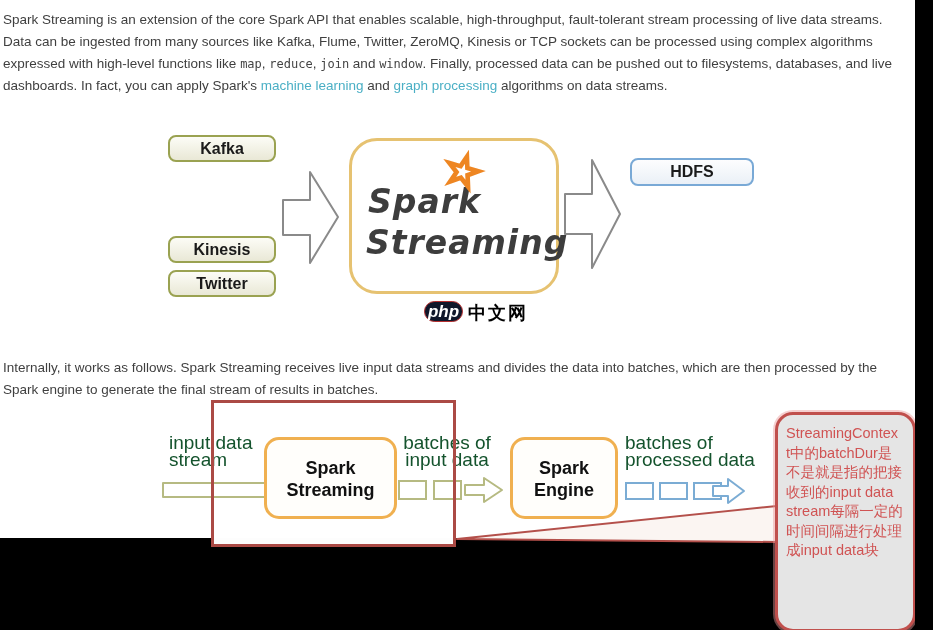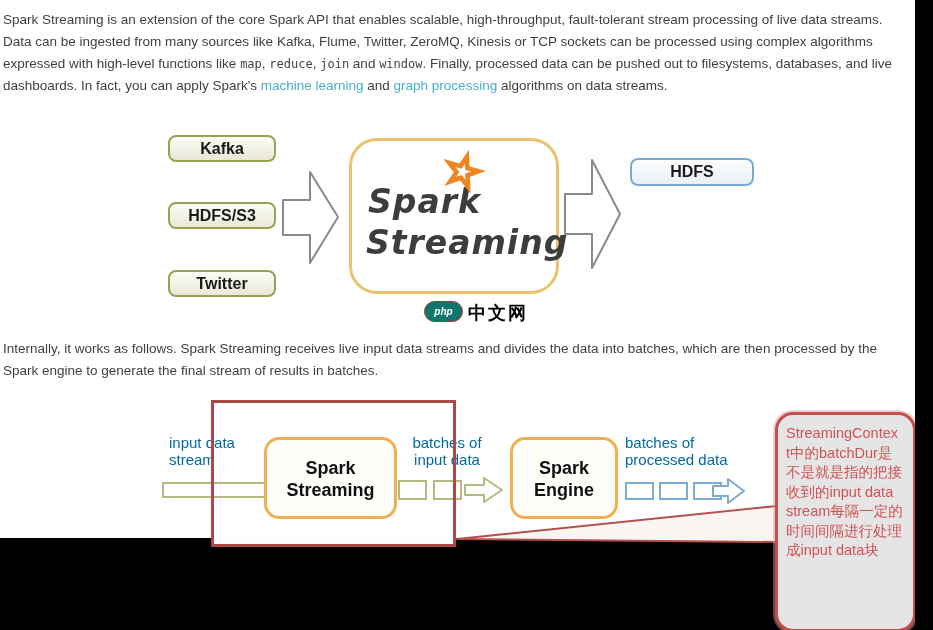--- a/index.html
+++ b/index.html
@@ -4,21 +4,21 @@
 <style>
   * { margin:0; padding:0; box-sizing:border-box; }
   html,body { width:933px; height:630px; background:#fff; overflow:hidden;
               font-family:"Liberation Sans", sans-serif; }
   .page { position:relative; width:933px; height:630px; background:#fff; }
 
   
   .para { position:absolute; left:3px; width:907px; font-size:13.5px;
           line-height:22px; color:#3f3f3f;margin-top:8px; }
   .para-1 { top:1px; }
-  .para-2 { top:330px; }
+  .para-2 { top:349px; }
   .seg-code { font-family:"DejaVu Sans Mono", monospace; font-size:12px; color:#444; }
   .seg-link { color:#4aafc5; text-decoration:none; cursor:pointer; }
 
   
   .src-box { position:absolute; left:168px; width:108px; height:27px;
              border:2px solid #9aa251; border-radius:8px;
              background:linear-gradient(#fcfcf6,#e9e8d6);
              font-weight:bold; font-size:16px; color:#1a1a1a;
              text-align:center; line-height:23px; }
   .out-box { position:absolute; left:630px; width:124px; height:28px;
@@ -30,28 +30,28 @@
              border:3px solid #e6c271; border-radius:28px; background:#fff; }
   .logo-word { position:absolute; font-family:"DejaVu Sans", sans-serif;
                font-weight:bold; font-size:33px; color:#3d3d3d; letter-spacing:1px; }
   .logo-spark { left:368px; top:182px; font-style:italic; }
   .logo-streaming { left:366px; top:223px; font-style:italic; }
   .logo-star { position:absolute; left:443px; top:149px; font-size:44px; line-height:44px;
                color:#ee8622; font-weight:bold; transform:rotate(16deg);
                -webkit-text-stroke:2px #ee8622; }
   .arrow-svg { position:absolute; }
   .php-badge { position:absolute; left:424px; top:301px; width:39px; height:21px;
-               background:#0f766e; border:1px solid #b52f2f; border-radius:11px;
-               color:#fff; font-weight:bold; font-style:italic; font-size:10px;
+               background:#0f172a; border:1px solid #b52f2f; border-radius:11px;
+               color:#fff; font-weight:bold; font-style:italic; font-size:17px;
                text-align:center; line-height:19px; }
   .php-label { position:absolute; left:468px; top:301px; font-weight:bold;
                font-size:18px; color:#000000; letter-spacing:2px; }
 
   
-  .d2-label { position:absolute; font-size:15px; line-height:17px; color:#0369a1;
+  .d2-label { position:absolute; font-size:19px; line-height:17px; color:#14532d;
               white-space:pre-line; }
   .lbl-input   { left:169px; top:434px; text-align:left; }
   .lbl-batch-in{ left:400px; top:434px; width:94px; text-align:center; }
   .lbl-batch-out{ left:625px; top:434px; text-align:left; }
   .d2-box { position:absolute; top:437px; height:82px; background:#fffefb;
             border:3px solid #f0b050; border-radius:15px;
             font-weight:bold; font-size:18px; line-height:22px; color:#111;
             text-align:center; white-space:pre-line; padding-top:17px; }
   .box-ss { left:264px; width:133px; }
   .box-se { left:510px; width:108px; }
@@ -76,21 +76,21 @@
                  background:#000; z-index:6; }
 </style>
 </head>
 <body>
 
 <div class="page">
 
   <p class="para para-1"><span>Spark Streaming is an extension of the core Spark API that enables scalable, high-throughput, fault-tolerant stream processing of live data streams. Data can be ingested from many sources like Kafka, Flume, Twitter, ZeroMQ, Kinesis or TCP sockets can be processed using complex algorithms expressed with high-level functions like </span><span class="seg-code">map</span><span>, </span><span class="seg-code">reduce</span><span>, </span><span class="seg-code">join</span><span> and </span><span class="seg-code">window</span><span>. Finally, processed data can be pushed out to filesystems, databases, and live dashboards. In fact, you can apply Spark's </span><a class="seg-link">machine learning</a><span> and </span><a class="seg-link">graph processing</a><span> algorithms on data streams.</span></p>
 
   <div class="src-box" style="top:135px">Kafka</div>
-  <div class="src-box" style="top:202px">HDFS/S3</div>
+  <div class="src-box" style="top:236px">Kinesis</div>
   <div class="src-box" style="top:270px">Twitter</div>
 
   <svg class="arrow-svg" style="left:282px; top:170px;" width="58" height="95" viewBox="0 0 58 95">
     <polygon points="1,30 28,30 28,2 56,47 28,93 28,65 1,65" fill="#ffffff" stroke="#8a8a8a" stroke-width="2" stroke-linejoin="round"></polygon>
   </svg>
 
   <div class="big-box"></div>
   <div class="logo-word logo-spark">Spark</div>
   <div class="logo-star">☆</div>
   <div class="logo-word logo-streaming">Streaming</div>

